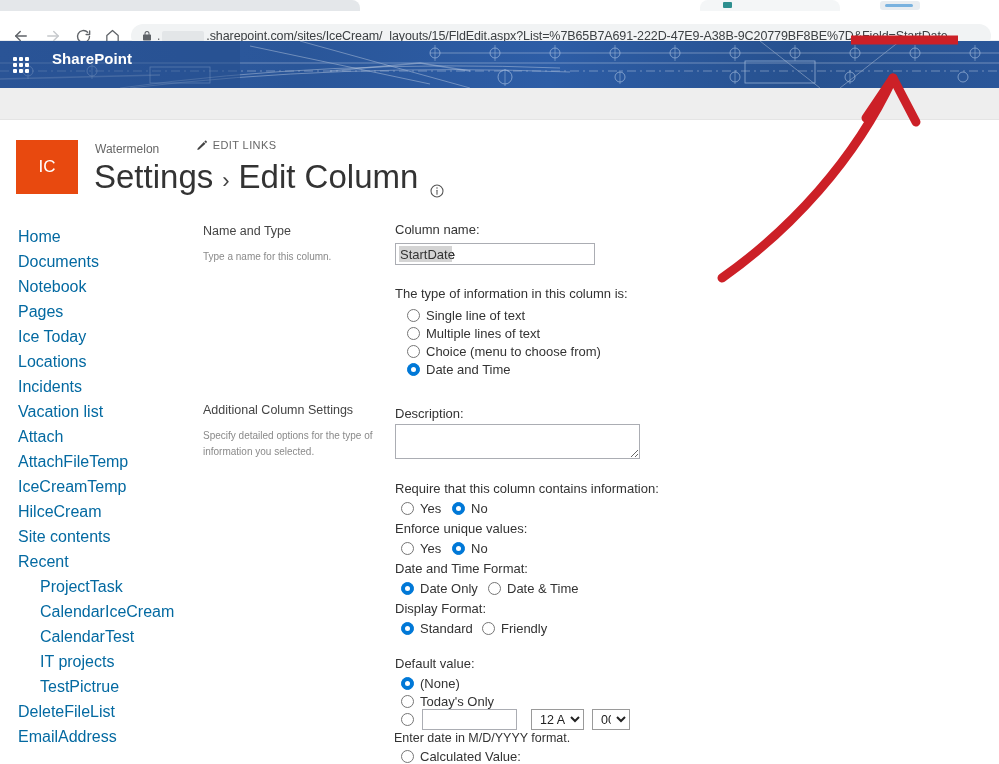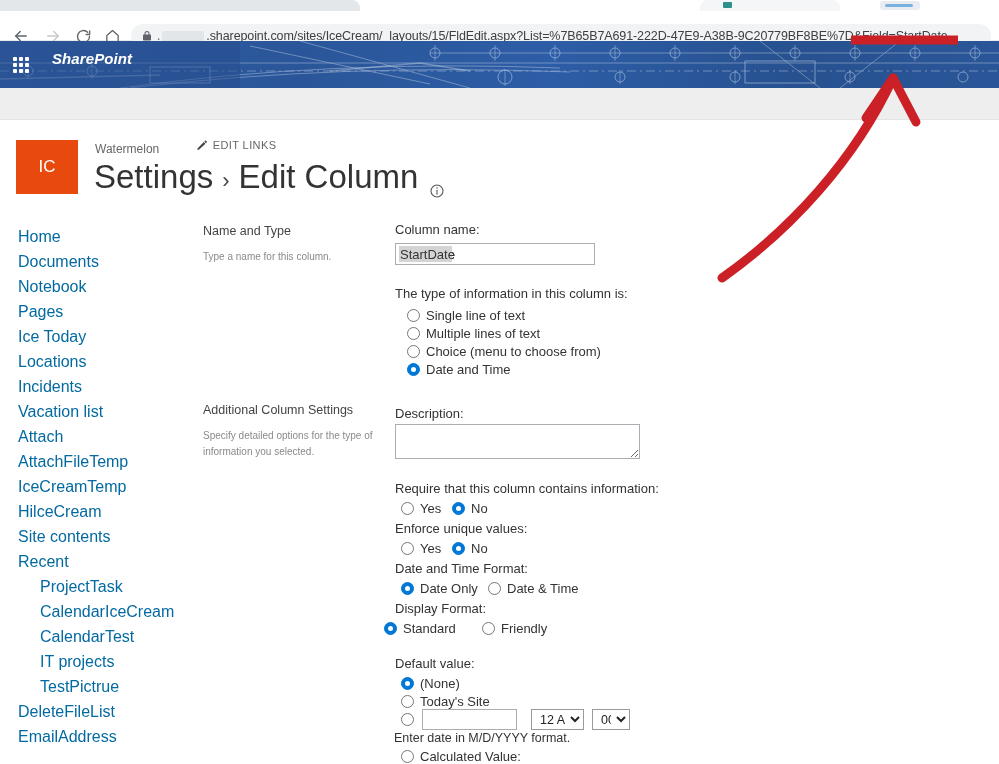--- a/index.html
+++ b/index.html
@@ -83,21 +83,20 @@
     width: 16px; height: 16px;
     display: grid; grid-template-columns: repeat(3, 1fr); grid-template-rows: repeat(3, 1fr);
     gap: 2px;
   }
   .waffle i { display:block; background:#ffffff; border-radius:1px; }
   .suite-title {
     position: absolute; left: 52px; top: 0; height: 34px;
     display: flex; align-items: center;
     color: #ffffff; font-size: 15px; font-weight: bold;
     letter-spacing: 0.1px;
-    font-style: italic;
   }
   .graystrip {
     position: absolute; left: 0; top: 88px; width: 999px; height: 32px;
     background: #eeeeee;
     border-bottom: 1px solid #e4e4e4;
   }
 
   
   .site-logo {
     position: absolute; left: 16px; top: 140px;
@@ -416,37 +415,37 @@
   <div class="radio-row" style="left:401px; top:581px;">
     <span class="radio on"></span>
     <span class="radio-lbl">Date Only</span>
   </div>
   <div class="radio-row" style="left:488px; top:581px;">
     <span class="radio"></span>
     <span class="radio-lbl">Date &amp; Time</span>
   </div>
 
   <div class="fld-label" style="left:395px; top:601px;text-align:right;">Display Format:</div>
-  <div class="radio-row" style="left:384px; top:621px;">
+  <div class="radio-row" style="left:401px; top:621px;">
     <span class="radio on"></span>
     <span class="radio-lbl">Standard</span>
   </div>
   <div class="radio-row" style="left:482px; top:621px;">
     <span class="radio"></span>
     <span class="radio-lbl">Friendly</span>
   </div>
 
   <div class="fld-label" style="left:395px; top:656px;">Default value:</div>
   <div class="radio-row" style="left:401px; top:676px;">
     <span class="radio on"></span>
     <span class="radio-lbl">(None)</span>
   </div>
   <div class="radio-row" style="left:401px; top:694px;">
     <span class="radio"></span>
-    <span class="radio-lbl">Today's Site</span>
+    <span class="radio-lbl">Today's Only</span>
   </div>
   <div class="radio-row" style="left:401px; top:713px;">
     <span class="radio"></span>
   </div>
   <input class="text-inp" style="left: 422px; top: 709px; width: 95px; height: 21px;" value="">
   <select class="combo" style="left:531px; top:709px; width:53px;" id="hour-select"><option>12 AM</option><option>1 AM</option><option>2 AM</option><option>3 AM</option><option>11 PM</option></select>
   <select class="combo" style="left:592px; top:709px; width:38px;" id="minute-select"><option>00</option><option>05</option><option>10</option><option>15</option><option>30</option><option>45</option></select>
   <div class="hint" style="left:394px; top:731px;">Enter date in M/D/YYYY format.</div>
   <div class="radio-row" style="left:401px; top:749px;">
     <span class="radio"></span>

